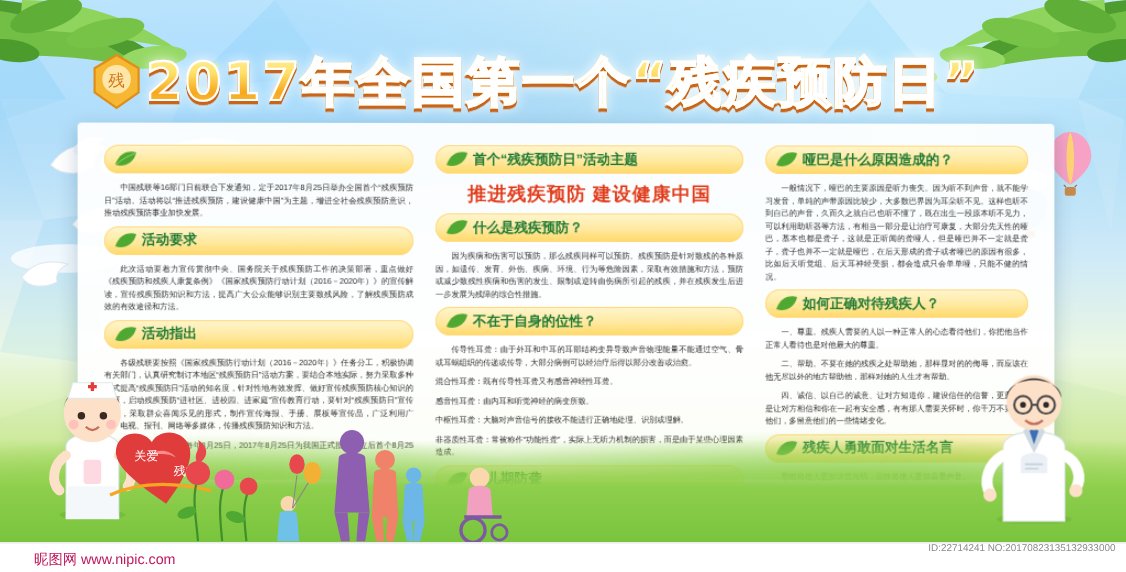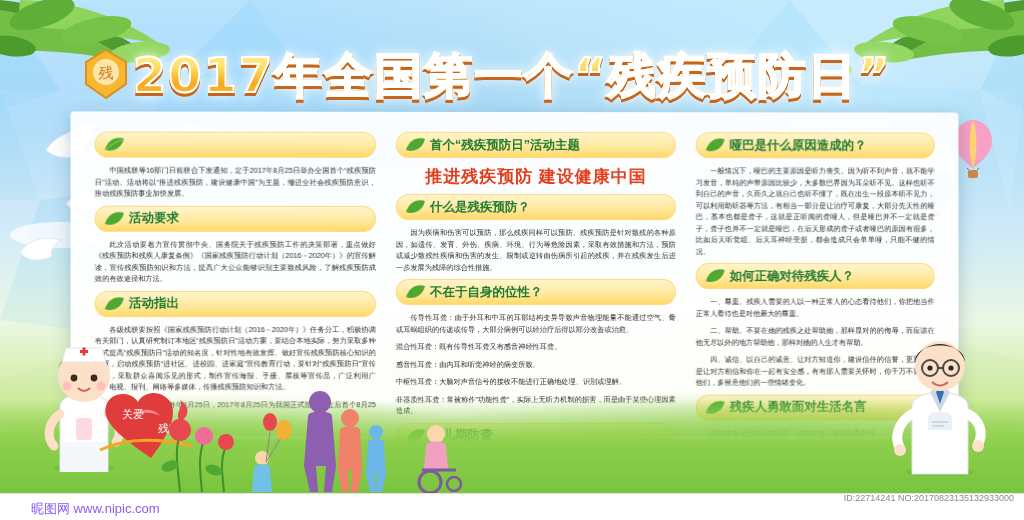--- a/index.html
+++ b/index.html
@@ -106,21 +106,21 @@
   
   .balloon{position:absolute;}
   .bird{position:absolute;}
 
   
   .footer{
     position:absolute;left:0;bottom:0;width:1024px;height:26px;
     background:#ffffff;border-top:1px solid #e3e3e3;
   }
   .wm{
-    position:absolute;left:8px;bottom:2px;font-size:13px;color:#8b5cf6;
+    position:absolute;left:8px;bottom:2px;font-size:13px;color:#be185d;
     font-family:"Liberation Sans",sans-serif;
     padding-left:23px;
   }
   .idtext{
     position:absolute;right:10px;bottom:17px;font-size:9px;color:#8a8a8a;
   }
 </style>
 </head>
 <body>
 

